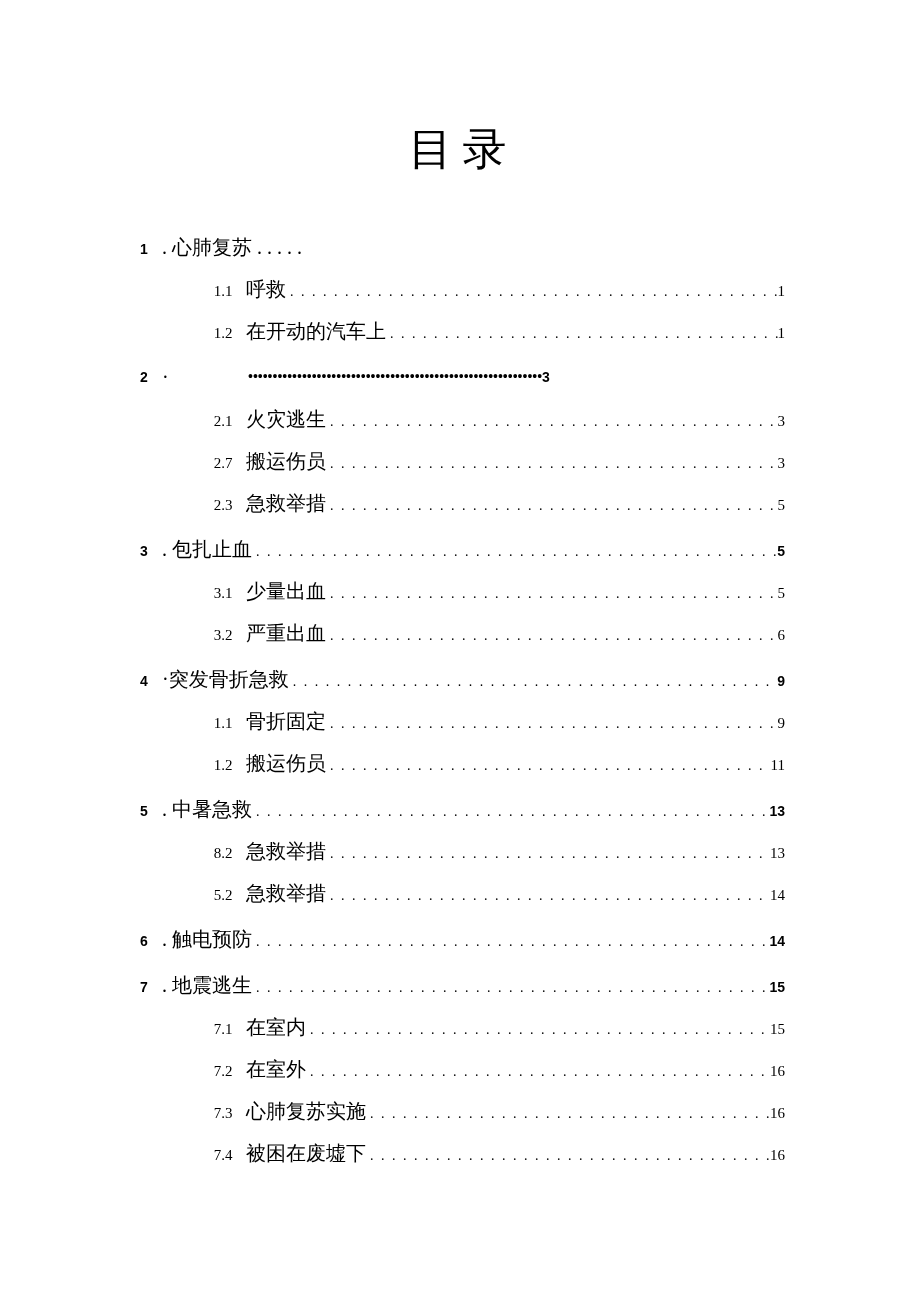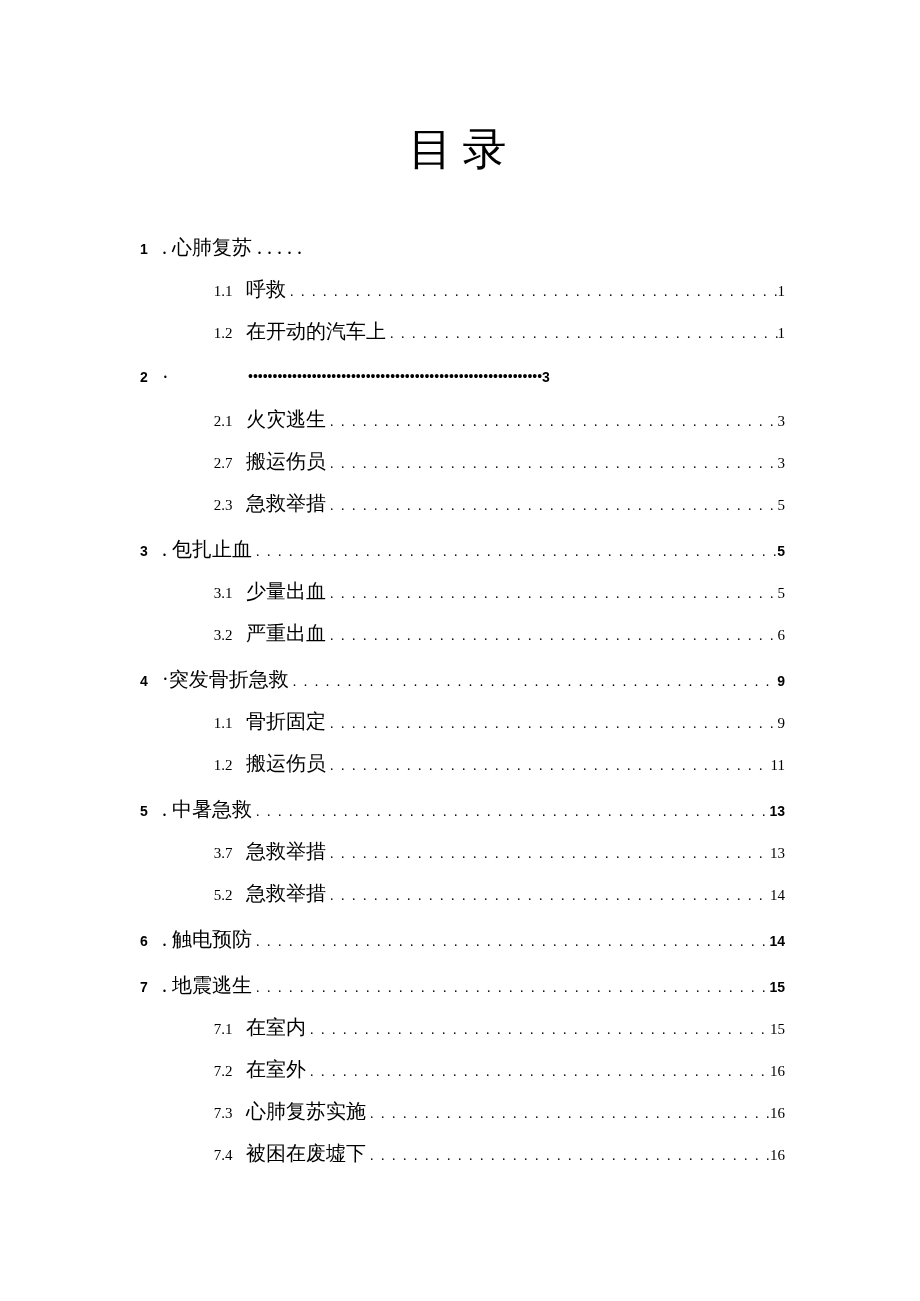--- a/index.html
+++ b/index.html
@@ -187,21 +187,21 @@
       <span class="page-no">11</span>
     </div>
 
     <div class="level1">
       <span class="num">5</span>
       <span class="l1-title"> . 中暑急救 </span>
       <span class="leader">. . . . . . . . . . . . . . . . . . . . . . . . . . . . . . . . . . . . . . . . . . . . . . . . . . . . . . . . . . . . . . . . . . . . . . . . . . . . . . . . . . . . . . . . . . . . . . . . . . . . . . . . . . . . . . . . . .</span>
       <span class="page-no">13</span>
     </div>
     <div class="level2">
-      <span class="subnum">3.7</span>
+      <span class="subnum">8.2</span>
       <span class="subtitle">急救举措</span>
       <span class="leader">. . . . . . . . . . . . . . . . . . . . . . . . . . . . . . . . . . . . . . . . . . . . . . . . . . . . . . . . . . . . . . . . . . . . . . . . . . . . . . . . . . . . . . . . . . . . . . . . . . . . . . . . . . . . . . . . . .</span>
       <span class="page-no">13</span>
     </div>
     <div class="level2">
       <span class="subnum">5.2</span>
       <span class="subtitle">急救举措</span>
       <span class="leader">. . . . . . . . . . . . . . . . . . . . . . . . . . . . . . . . . . . . . . . . . . . . . . . . . . . . . . . . . . . . . . . . . . . . . . . . . . . . . . . . . . . . . . . . . . . . . . . . . . . . . . . . . . . . . . . . . .</span>
       <span class="page-no">14</span>
     </div>

